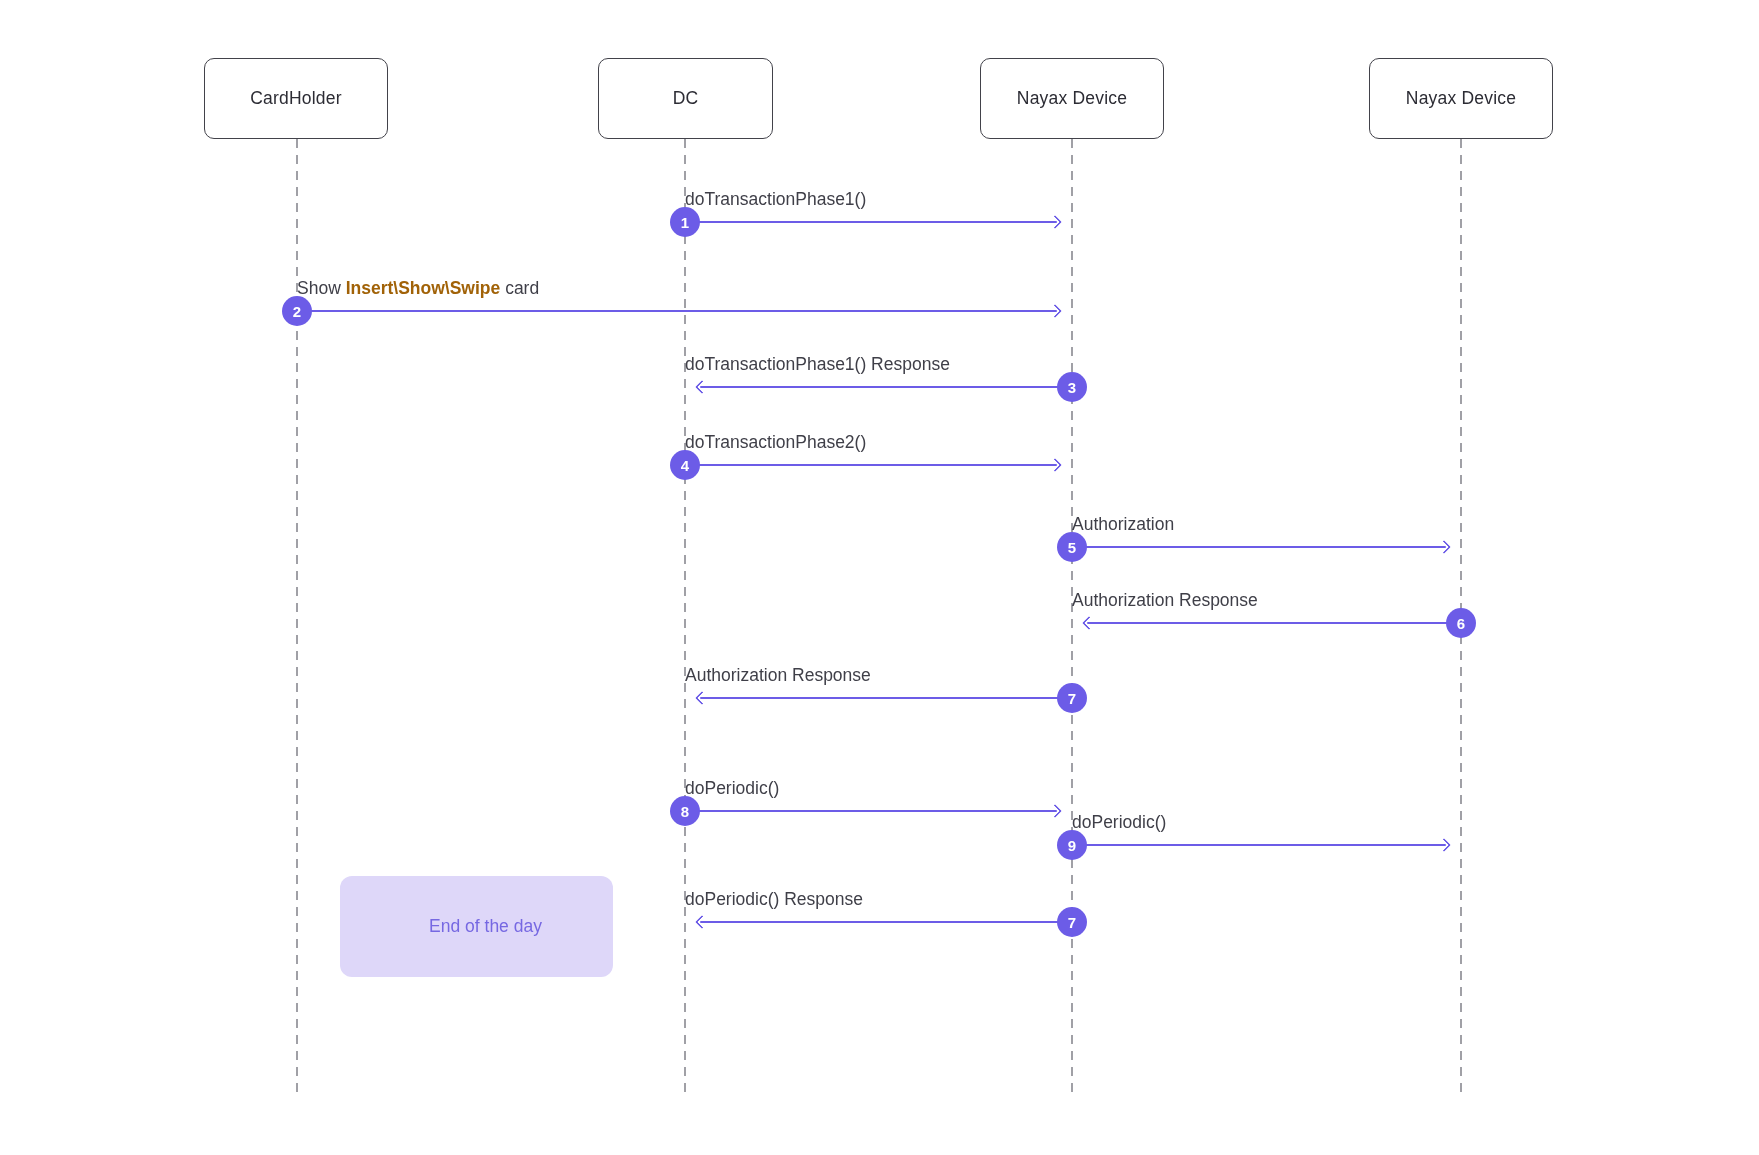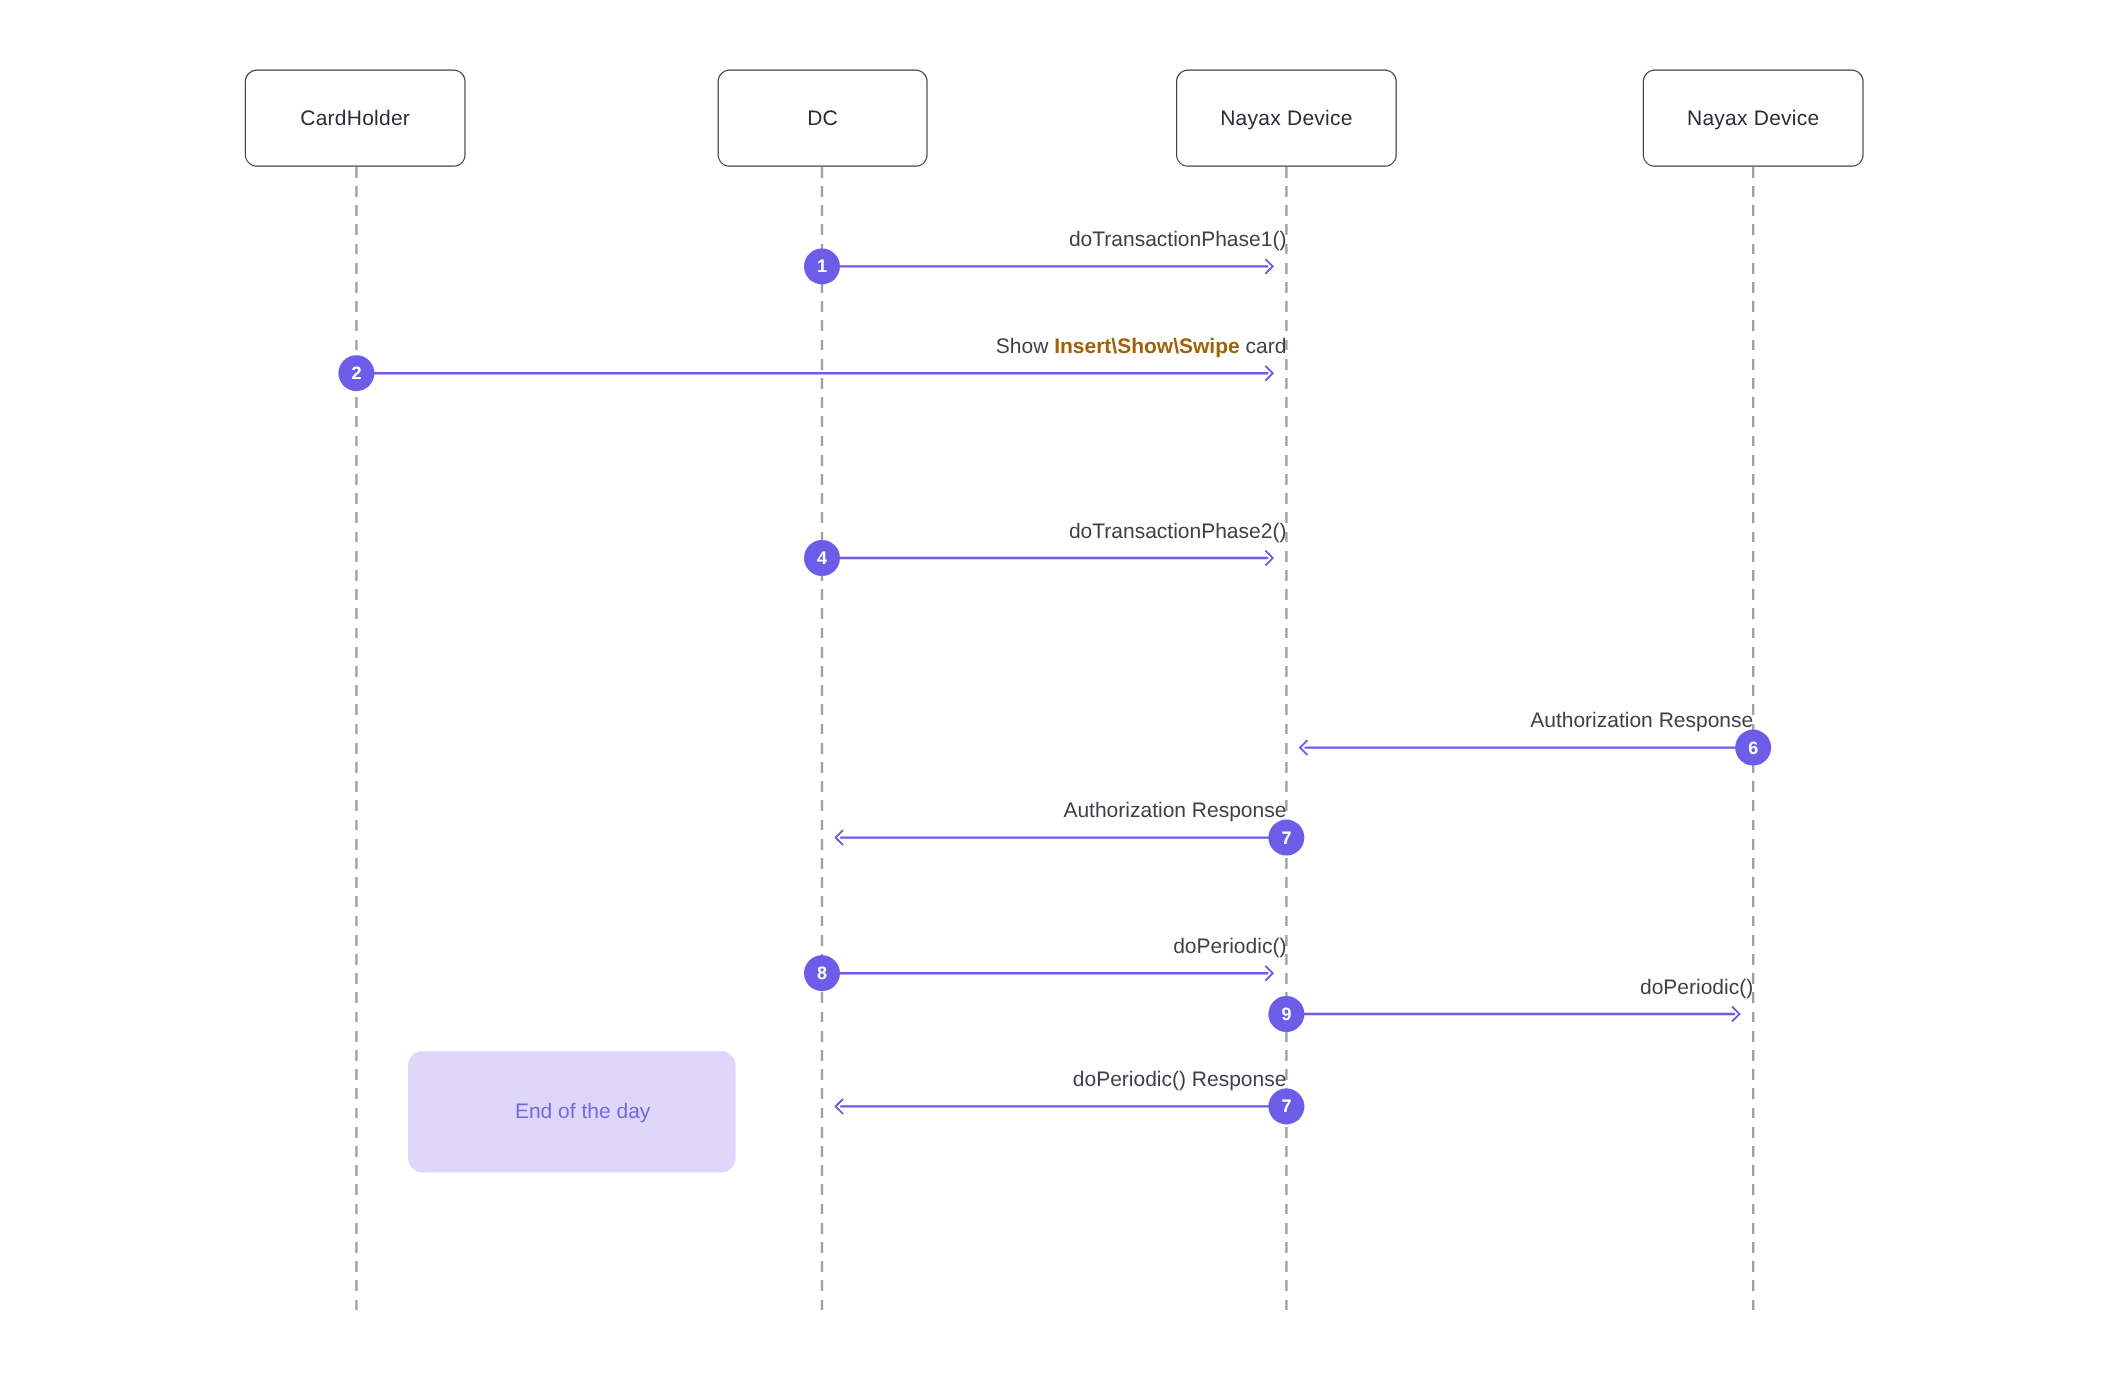--- a/index.html
+++ b/index.html
@@ -24,21 +24,21 @@
     font-size:17.5px;color:#2c2c34;letter-spacing:.2px;
   }
   
   .lifeline{
     position:absolute;top:139px;height:954px;width:2px;
     background-image:repeating-linear-gradient(to bottom,var(--lifeline) 0 9px,transparent 9px 16px);
   }
   
   .message{position:absolute;height:48px;}
   .msg-label{
-    position:absolute;left:0;right:0;bottom:14px;text-align:right;
+    position:absolute;left:0;right:0;bottom:14px;text-align:left;
     font-size:17.5px;color:var(--text);white-space:nowrap;
   }
   .msg-label b{color:#a16207;}
   .msg-line{
     position:absolute;bottom:1px;height:2.5px;border-radius:2px;background:var(--accent);
   }
   .dir-right .msg-line{left:13px;right:15px;}
   .dir-left  .msg-line{left:15px;right:13px;}
   .arrowhead{
     position:absolute;width:10px;height:10px;bottom:-3px;
@@ -92,28 +92,40 @@
     <span class="num-circle">1</span>
   </div>
 
   <div class="message dir-right" style="left:297px;top:265px;width:775px">
     <div class="msg-label"><span>Show </span><b>Insert\Show\Swipe</b><span> card</span></div>
     <div class="msg-line"></div>
     <span class="arrowhead"></span>
     <span class="num-circle">2</span>
   </div>
 
+  <div class="message dir-left" style="left:685px;top:341px;width:387px">
+    <div class="msg-label">doTransactionPhase1() Response</div>
+    <div class="msg-line"></div>
+    <span class="arrowhead"></span>
+    <span class="num-circle">3</span>
+  </div>
 
   <div class="message dir-right" style="left:685px;top:419px;width:387px">
     <div class="msg-label">doTransactionPhase2()</div>
     <div class="msg-line"></div>
     <span class="arrowhead"></span>
     <span class="num-circle">4</span>
   </div>
 
+  <div class="message dir-right" style="left:1072px;top:501px;width:389px">
+    <div class="msg-label">Authorization</div>
+    <div class="msg-line"></div>
+    <span class="arrowhead"></span>
+    <span class="num-circle">5</span>
+  </div>
 
   <div class="message dir-left" style="left:1072px;top:577px;width:389px">
     <div class="msg-label">Authorization Response</div>
     <div class="msg-line"></div>
     <span class="arrowhead"></span>
     <span class="num-circle">6</span>
   </div>
 
   <div class="message dir-left" style="left:685px;top:652px;width:387px">
     <div class="msg-label">Authorization Response</div>

